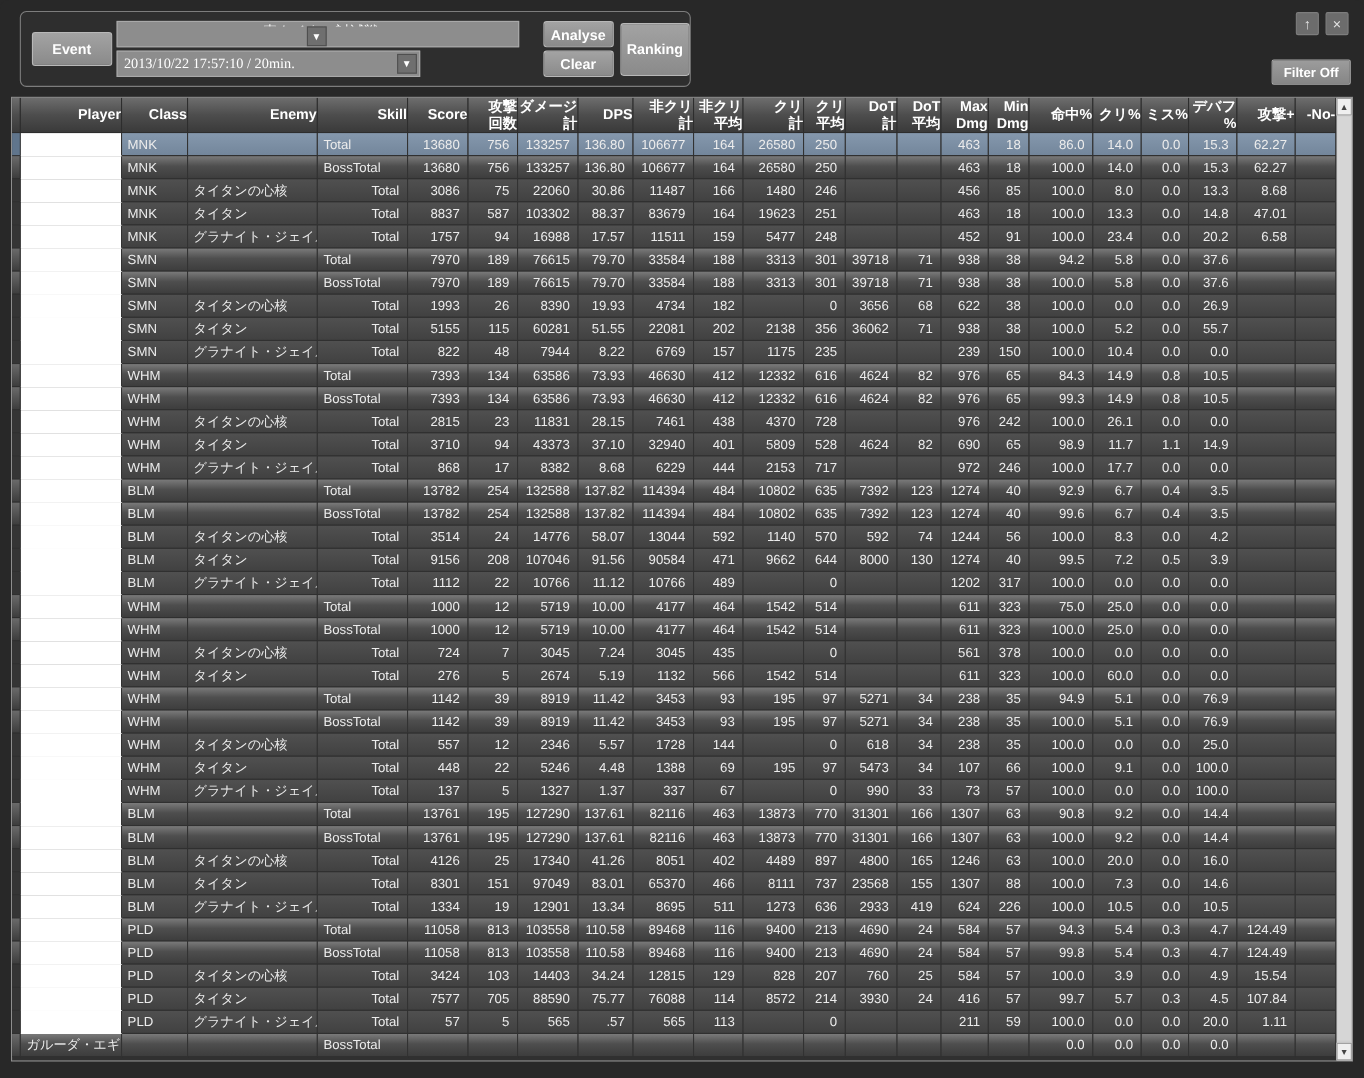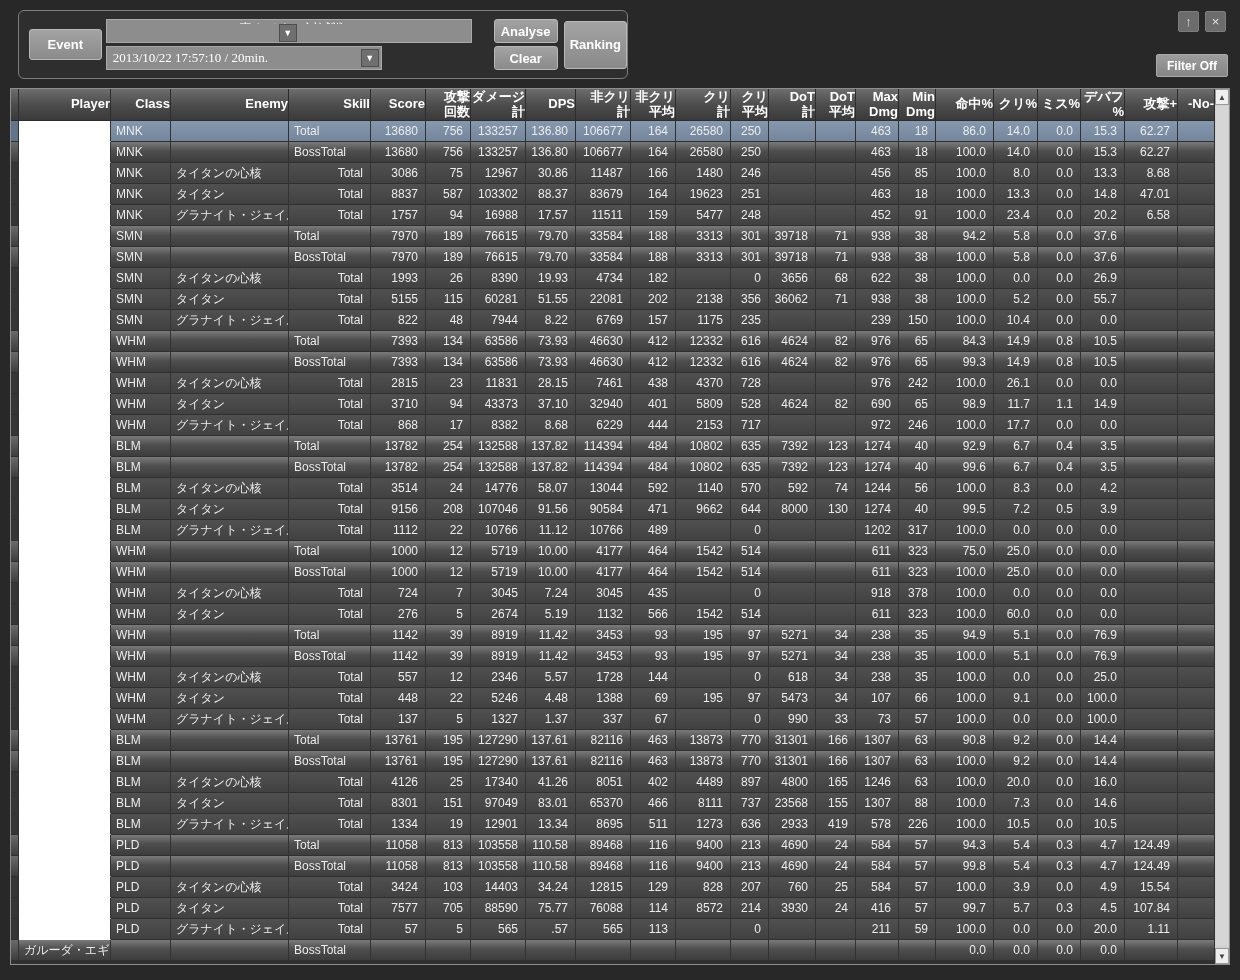--- a/index.html
+++ b/index.html
@@ -251,21 +251,21 @@
             <td class="ar"></td>
           </tr>
           <tr class="r-norm">
             <td class="strip"></td>
             <td class="pwhite al"></td>
             <td class="al">MNK</td>
             <td class="al">タイタンの心核</td>
             <td class="ar">Total</td>
             <td class="ar">3086</td>
             <td class="ar">75</td>
-            <td class="ar">12967</td>
+            <td class="ar">22060</td>
             <td class="ar">30.86</td>
             <td class="ar">11487</td>
             <td class="ar">166</td>
             <td class="ar">1480</td>
             <td class="ar">246</td>
             <td class="ar"></td>
             <td class="ar"></td>
             <td class="ar">456</td>
             <td class="ar">85</td>
             <td class="ar">100.0</td>
@@ -759,21 +759,21 @@
             <td class="ar">724</td>
             <td class="ar">7</td>
             <td class="ar">3045</td>
             <td class="ar">7.24</td>
             <td class="ar">3045</td>
             <td class="ar">435</td>
             <td class="ar"></td>
             <td class="ar">0</td>
             <td class="ar"></td>
             <td class="ar"></td>
-            <td class="ar">918</td>
+            <td class="ar">561</td>
             <td class="ar">378</td>
             <td class="ar">100.0</td>
             <td class="ar">0.0</td>
             <td class="ar">0.0</td>
             <td class="ar">0.0</td>
             <td class="ar"></td>
             <td class="ar"></td>
           </tr>
           <tr class="r-norm">
             <td class="strip"></td>
@@ -1034,21 +1034,21 @@
             <td class="ar">1334</td>
             <td class="ar">19</td>
             <td class="ar">12901</td>
             <td class="ar">13.34</td>
             <td class="ar">8695</td>
             <td class="ar">511</td>
             <td class="ar">1273</td>
             <td class="ar">636</td>
             <td class="ar">2933</td>
             <td class="ar">419</td>
-            <td class="ar">578</td>
+            <td class="ar">624</td>
             <td class="ar">226</td>
             <td class="ar">100.0</td>
             <td class="ar">10.5</td>
             <td class="ar">0.0</td>
             <td class="ar">10.5</td>
             <td class="ar"></td>
             <td class="ar"></td>
           </tr>
           <tr class="r-hdr">
             <td class="strip"></td>

